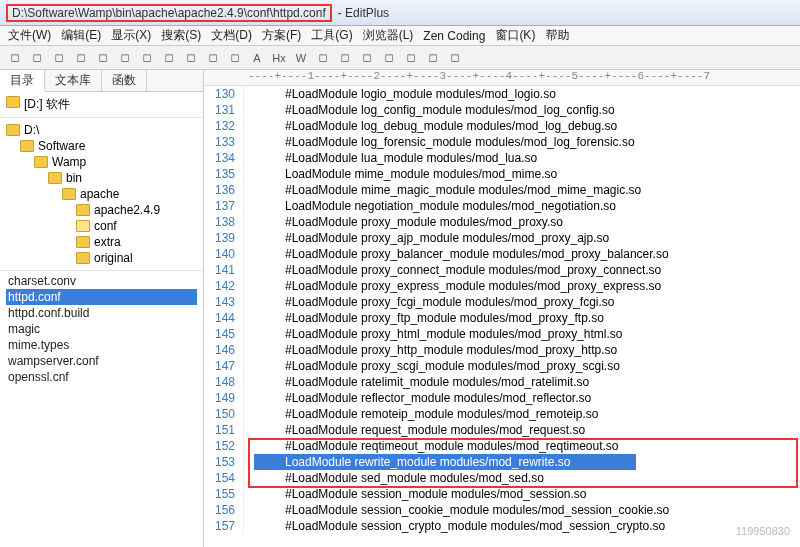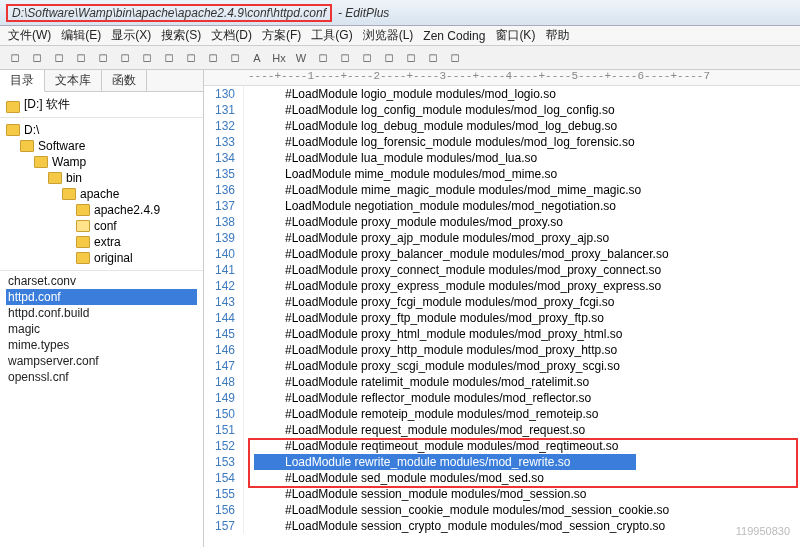--- a/index.html
+++ b/index.html
@@ -1,29 +1,29 @@
 <!DOCTYPE html>
 <html><head>
 <meta charset="utf-8">
 <style>
 * { margin: 0; padding: 0; box-sizing: border-box; font-family: "Microsoft YaHei", Tahoma, Arial, sans-serif; font-size: 12px; }
 body { background: #f0f0f0; width: 800px; height: 547px; overflow: hidden; }
-.titlebar { height: 26px; background: linear-gradient(#eef3f9, #d8e4f0); border-bottom: 1px solid #aab; display: flex; align-items: center; padding: 0 6px; font-style: italic; }
+.titlebar { height: 26px; background: linear-gradient(#eef3f9, #d8e4f0); border-bottom: 1px solid #aab; display: flex; align-items: center; padding: 0 6px; }
 .titlebar span { color: #333; }
 .title-hilite { border: 2px solid #e33; padding: 0 4px; margin-right: 6px; }
 .menubar { height: 20px; display: flex; gap: 10px; padding: 0 8px; align-items: center; background: #f7f7f7; border-bottom: 1px solid #ccc; }
 .menubar span { color: #222; cursor: default; }
 .toolbar { height: 24px; background: #f2f2f2; border-bottom: 1px solid #ccc; display: flex; align-items: center; padding: 0 6px; gap: 4px; }
 .tb-btn { width: 18px; height: 18px; display: flex; align-items: center; justify-content: center; font-size: 11px; color: #555; }
 .main { display: flex; height: calc(547px - 26px - 20px - 24px); }
 .sidebar { width: 204px; border-right: 1px solid #ccc; background: #fff; display: flex; flex-direction: column; }
 .side-tabs { height: 22px; display: flex; border-bottom: 1px solid #ccc; background: #f7f7f7; }
 .side-tab { padding: 2px 10px; border-right: 1px solid #ccc; font-size: 12px; color: #333; }
 .side-tab.active { background: #fff; border-bottom: 1px solid #fff; margin-bottom: -1px; }
-.drive-row { padding: 4px 6px; border-bottom: 1px solid #e5e5e5; display: flex; align-items: flex-end; gap: 4px; }
+.drive-row { padding: 4px 6px; border-bottom: 1px solid #e5e5e5; display: flex; align-items: flex-start; gap: 4px; }
 .tree { padding: 4px 6px; border-bottom: 1px solid #e5e5e5; flex: 0 0 auto; }
 .tree-node { display: flex; align-items: center; gap: 4px; padding: 1px 0; }
 .indent0 { padding-left: 0; } .indent1 { padding-left: 14px; } .indent2 { padding-left: 28px; }
 .indent3 { padding-left: 42px; } .indent4 { padding-left: 56px; } .indent5 { padding-left: 70px; }
 .folder-icon { width: 14px; height: 12px; background: #f5c846; border: 1px solid #caa030; border-radius: 1px; display: inline-block; flex-shrink: 0; }
 .folder-open { background: #ffe28a; }
 .filelist { flex: 1; overflow: auto; padding: 2px 6px; }
 .file-item { padding: 1px 2px; color: #222; }
 .file-item.selected { background: #3a7ddb; color: #fff; }
 .editor { flex: 1; background: #fff; display: flex; flex-direction: column; }

